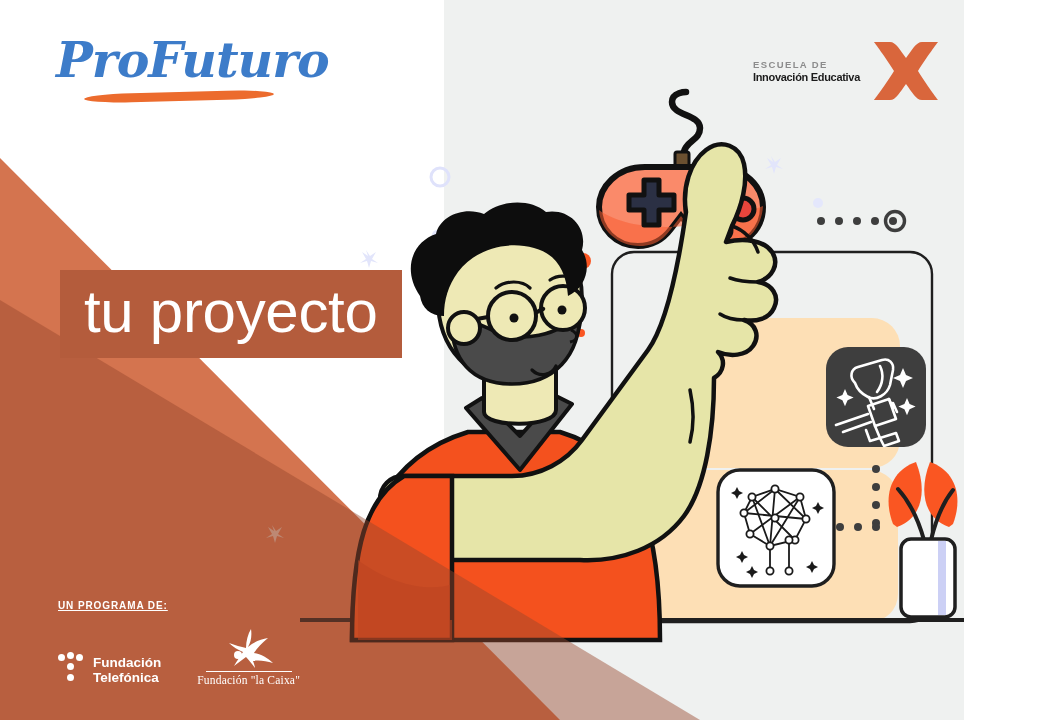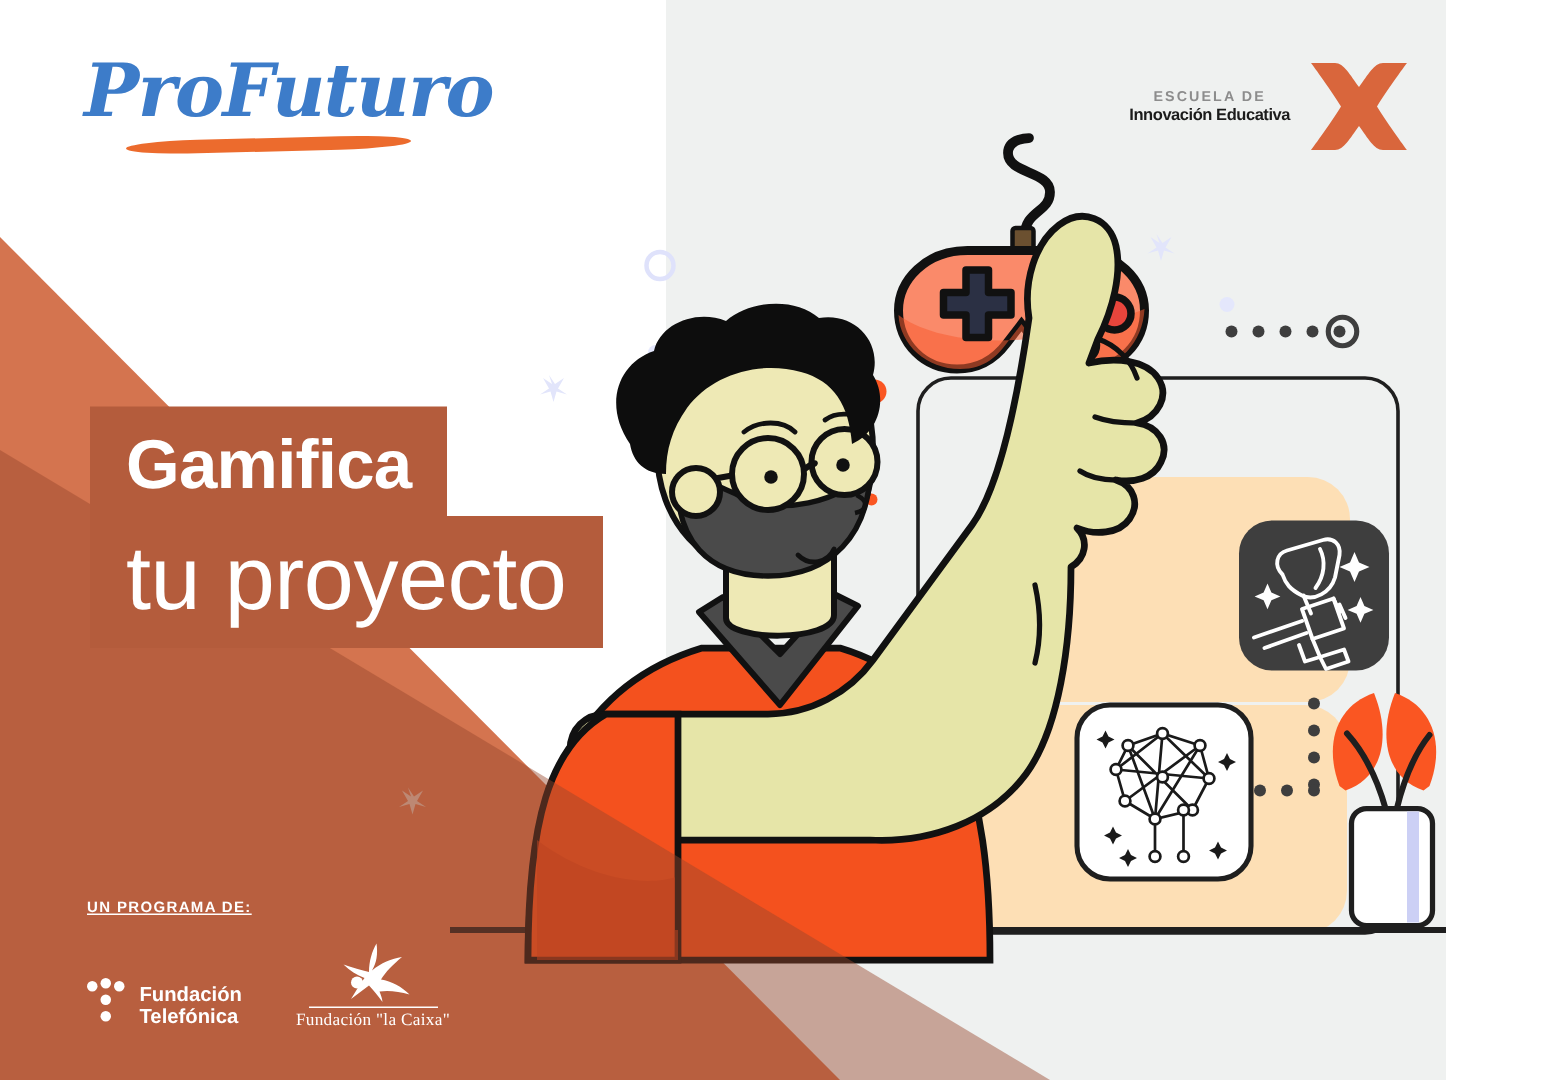--- a/index.html
+++ b/index.html
@@ -17,21 +17,21 @@
 
   
   .logo-pf{position:absolute;left:56px;top:36px;width:230px;height:72px;}
   .logo-pf .word{font-family:"DejaVu Serif", serif;font-style:italic;font-weight:700;
      font-size:49px;color:#3d7cc9;letter-spacing:-1px;line-height:1;}
   .logo-pf .swoosh{position:absolute;left:28px;top:56px;width:190px;height:9px;
      background:#ec6b2d;border-radius:50%/100%;transform:rotate(-1.5deg);}
 
   
   .logo-esc{position:absolute;right:22px;top:40px;display:flex;align-items:center;gap:10px;}
-  .logo-esc .txtwrap{text-align:center;}
+  .logo-esc .txtwrap{text-align:left;}
   .logo-esc .pre{font-size:9.5px;letter-spacing:1.4px;color:#8c8c8c;font-weight:700;line-height:1.4;}
   .logo-esc .main{font-size:11px;letter-spacing:-0.3px;color:#1b1b1b;font-weight:700;line-height:1.2;}
   .logo-esc .xmark{width:72px;height:62px;}
 
   
   .head{position:absolute;left:60px;top:271px;}
   .head .l1{display:inline-block;background:#b45c3c;color:#fff;font-weight:700;
      font-size:46px;line-height:1;padding:15px 24px 13px 24px;letter-spacing:-0.5px;}
   .head .l2{display:inline-block;background:#b45c3c;color:#fff;font-weight:400;
      font-size:60px;line-height:1;padding:12px 24px 16px 24px;letter-spacing:-0.3px;margin-top:-1px;}
@@ -272,21 +272,20 @@
       <div class="main">Innovación Educativa</div>
     </div>
     <svg class="xmark" viewBox="0 0 72 62">
       <path d="M4 2 C4 2 18 2 20 2 C26 2 30 10 36 18 C42 10 46 2 52 2 C54 2 68 2 68 2
                C68 2 56 18 48 31 C56 44 68 60 68 60 C68 60 54 60 52 60 C46 60 42 52 36 44
                C30 52 26 60 20 60 C18 60 4 60 4 60 C4 60 16 44 24 31 C16 18 4 2 4 2 Z" fill="#d9663c"></path>
     </svg>
   </div>
 
   <div class="head">
-    <div><span class="l1">Gamifica</span></div>
     <div><span class="l2">tu proyecto</span></div>
   </div>
 
   <div class="sponsors">
     <div class="pre">UN PROGRAMA DE:</div>
     <div class="sp-row">
 
       <div class="tf">
         <div class="dots">
           <span class="d" style="left:0;top:2px"></span>

